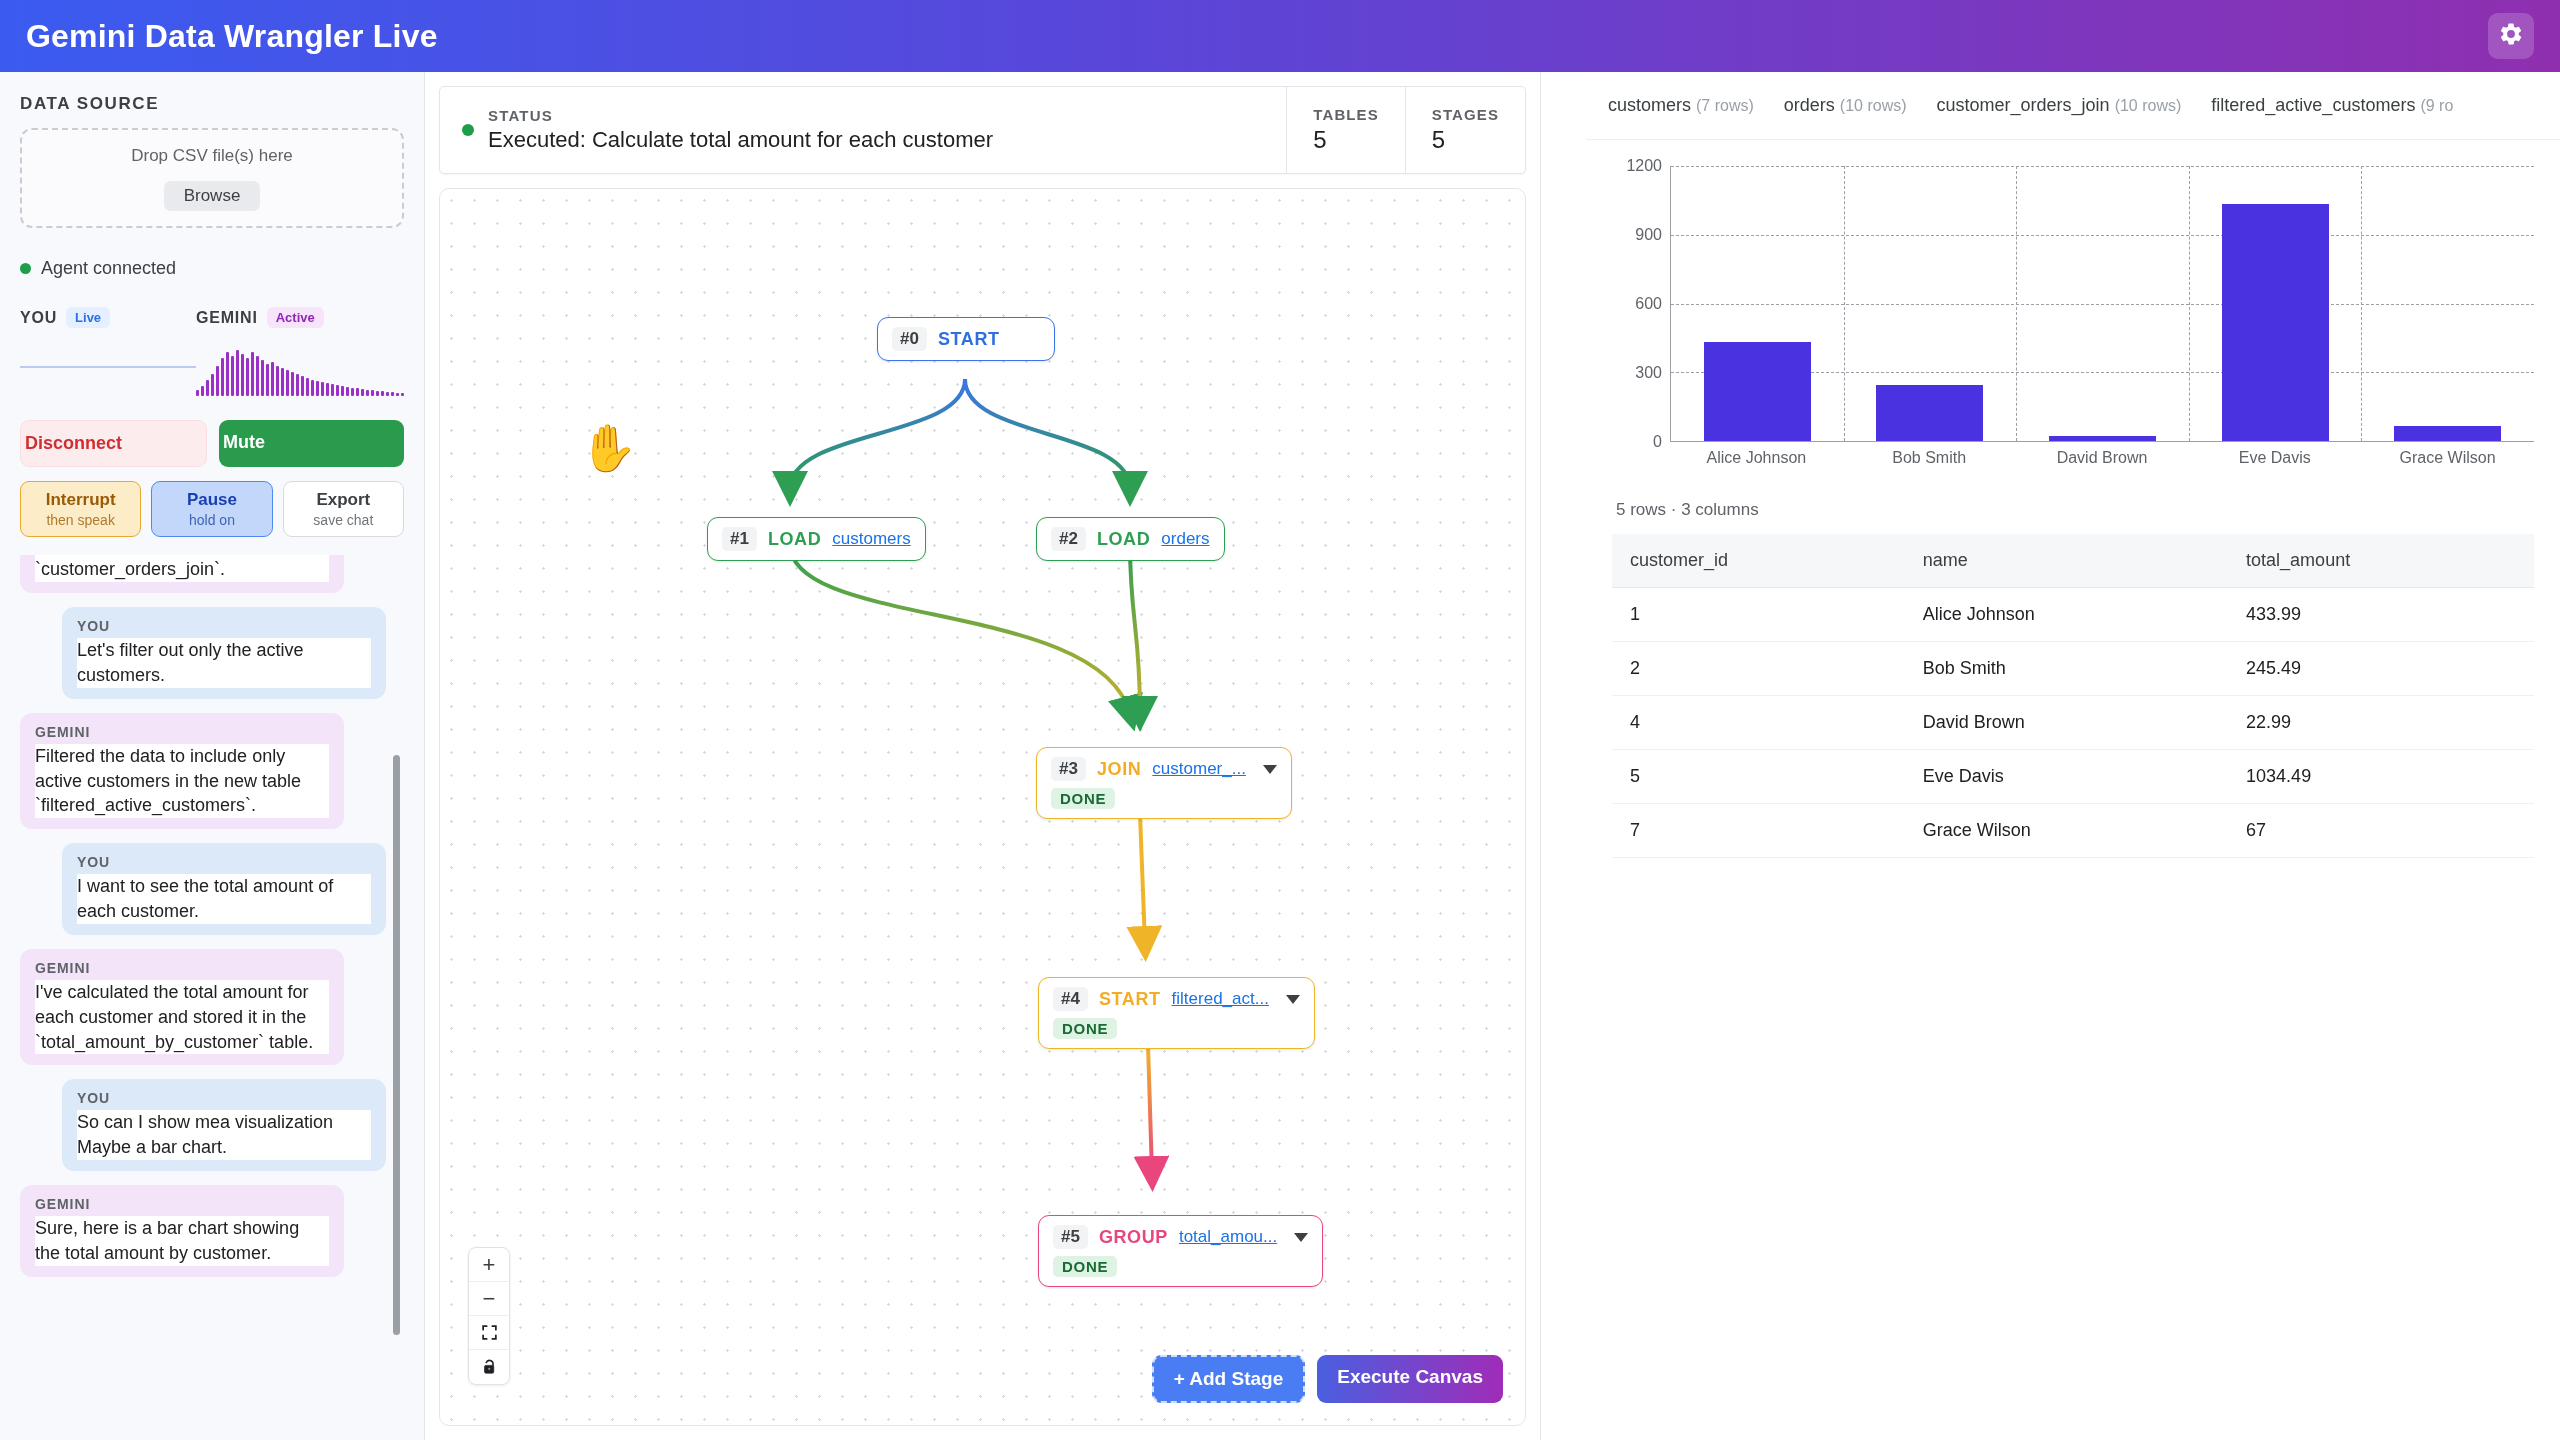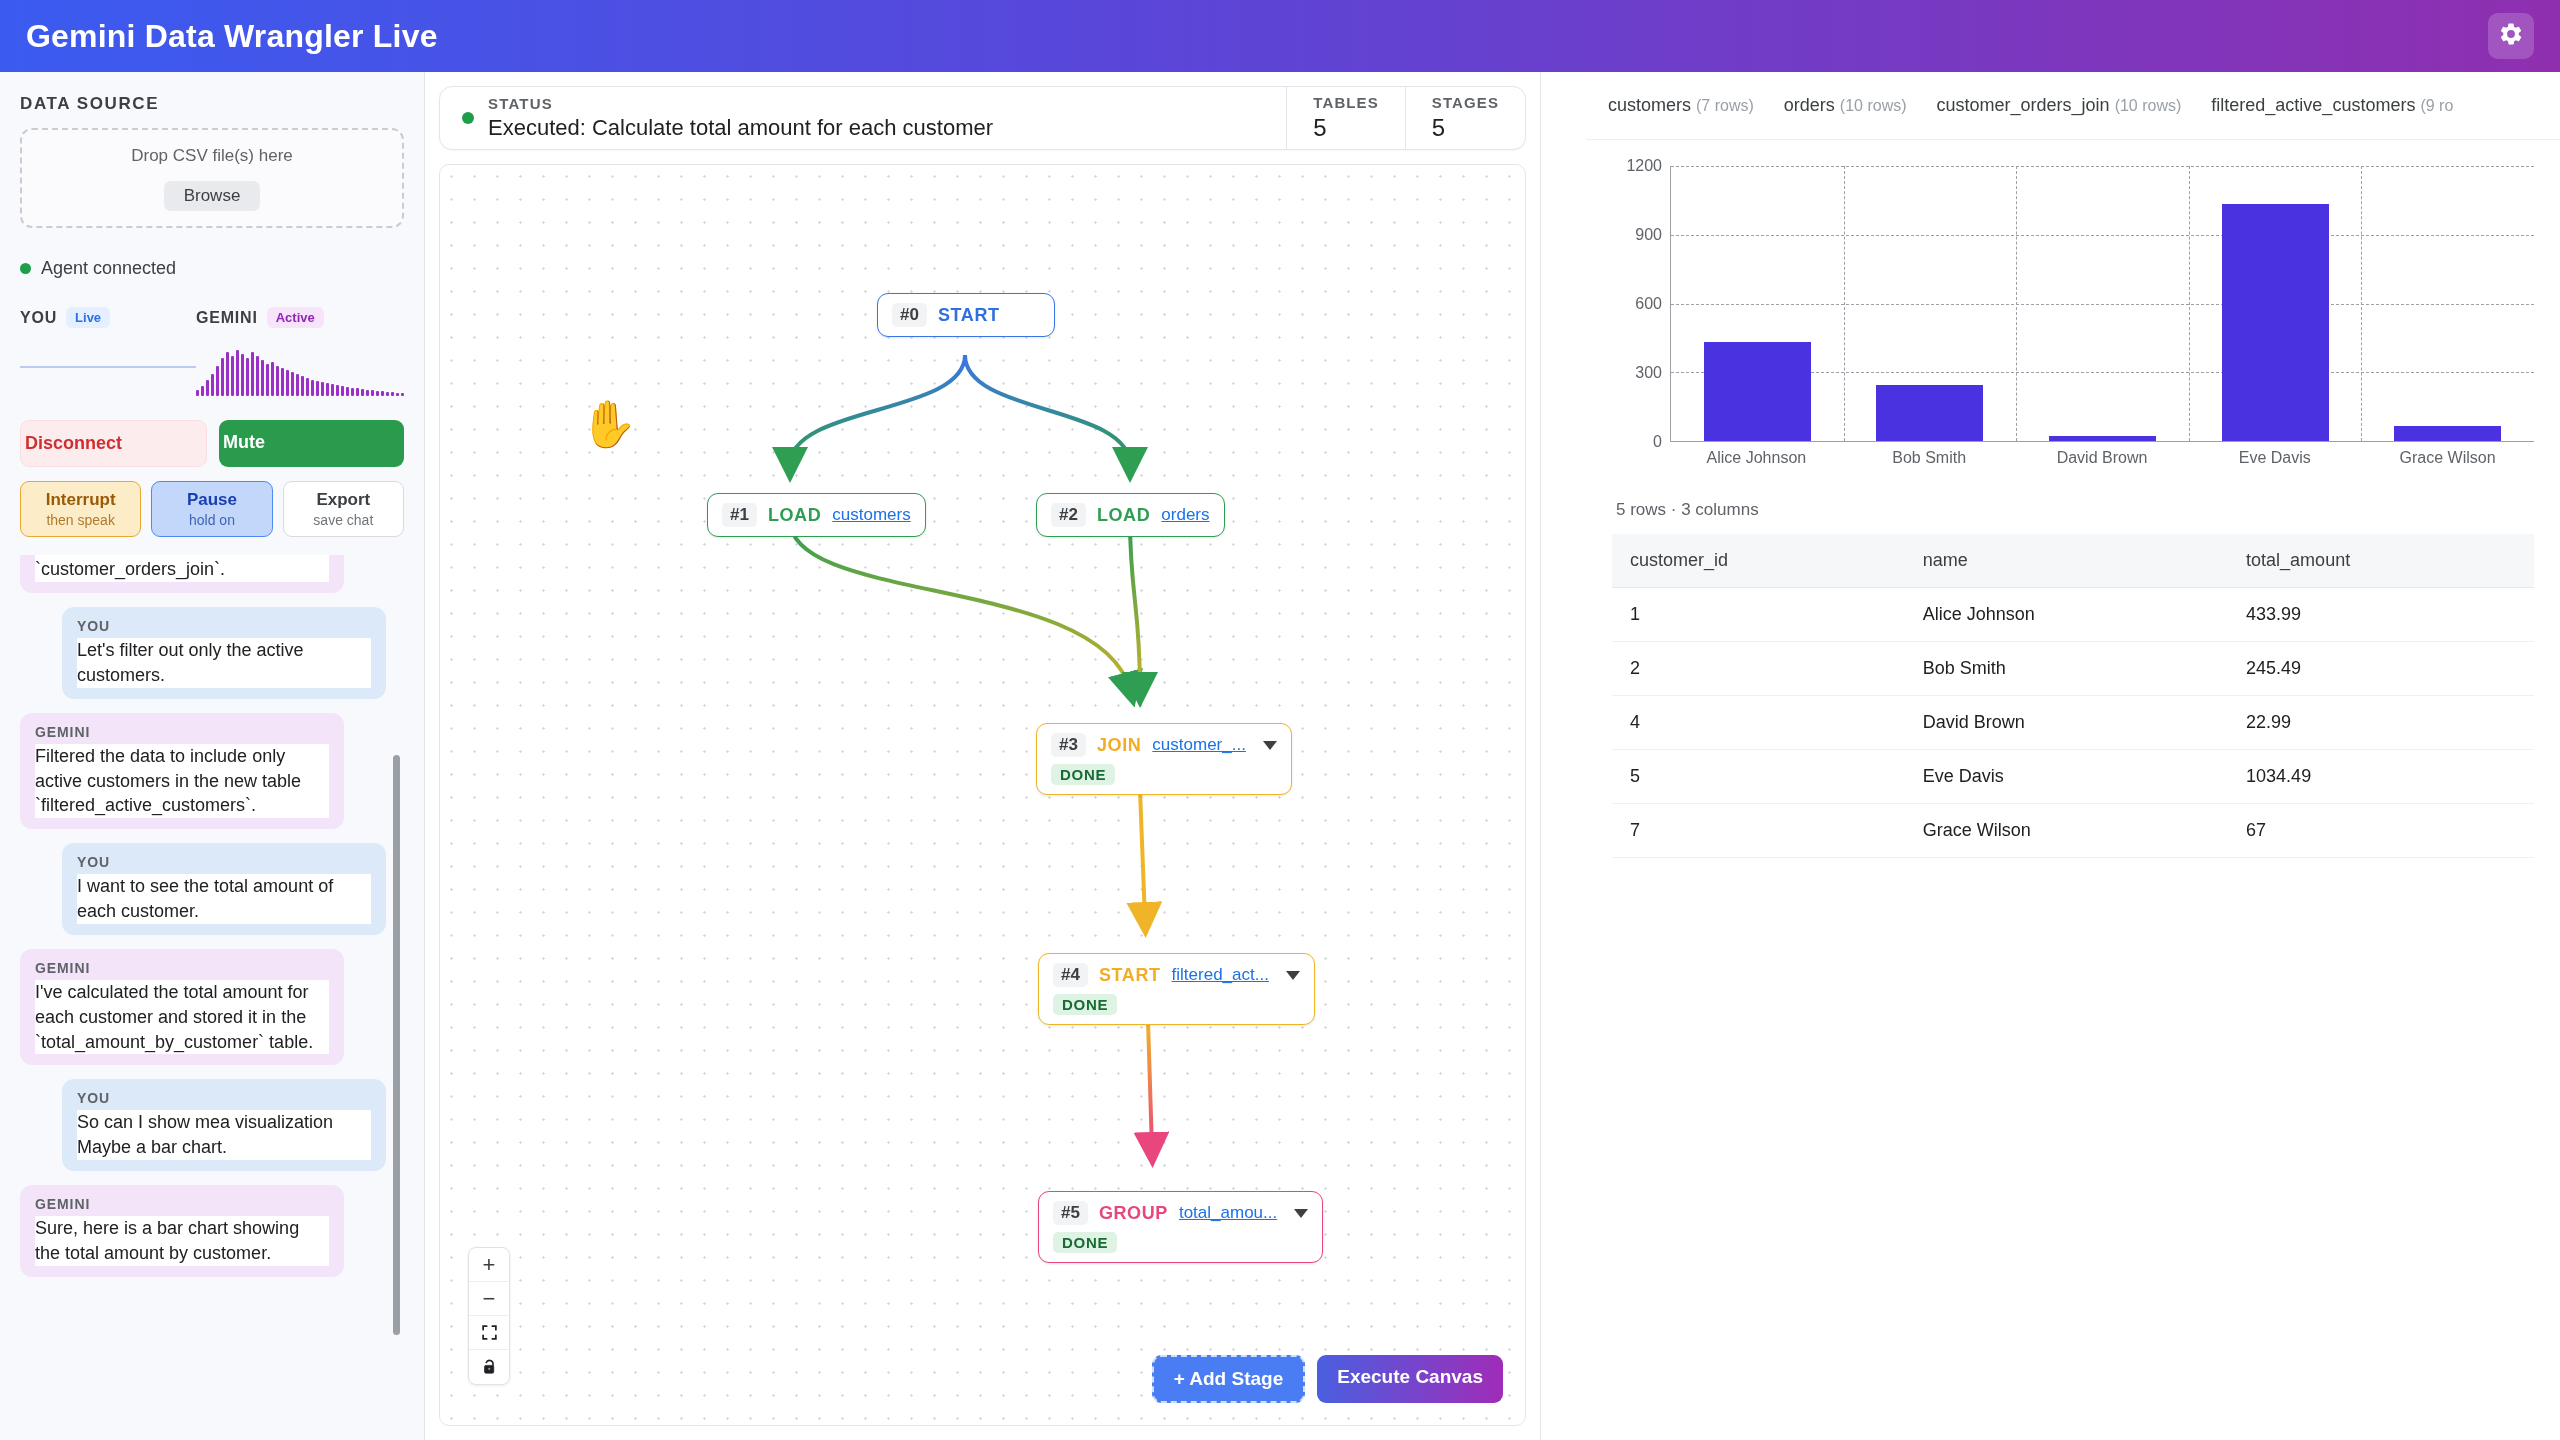--- a/index.html
+++ b/index.html
@@ -114,22 +114,22 @@
     top:200px;height:580px;
   }
 
   
   .center{
     flex:1; min-width:0; display:flex; flex-direction:column;
     background:#fff; position:relative;
   }
   .statusbar{
     margin:14px 14px 0 14px;
-    height:64px;
-    border:1px solid #e3e5ea;border-radius:13px;background:#fff;
+    height:88px;
+    border:1px solid #e3e5ea;border-radius:5px;background:#fff;
     display:flex;align-items:center;
     box-shadow:0 1px 2px rgba(0,0,0,.04);
   }
   .statusbar .sdot{width:12px;height:12px;border-radius:50%;background:#1e9e4a;margin:0 14px 0 22px;}
   .statusbar .scol{flex:1;}
   .statusbar .slabel{font-size:15px;font-weight:bold;letter-spacing:1.2px;color:#5f6368;}
   .statusbar .sval{font-size:22px;color:#202124;margin-top:3px;}
   .metric{
     padding:0 26px;border-left:1px solid #e3e5ea;text-align:left;align-self:stretch;
     display:flex;flex-direction:column;justify-content:center;

